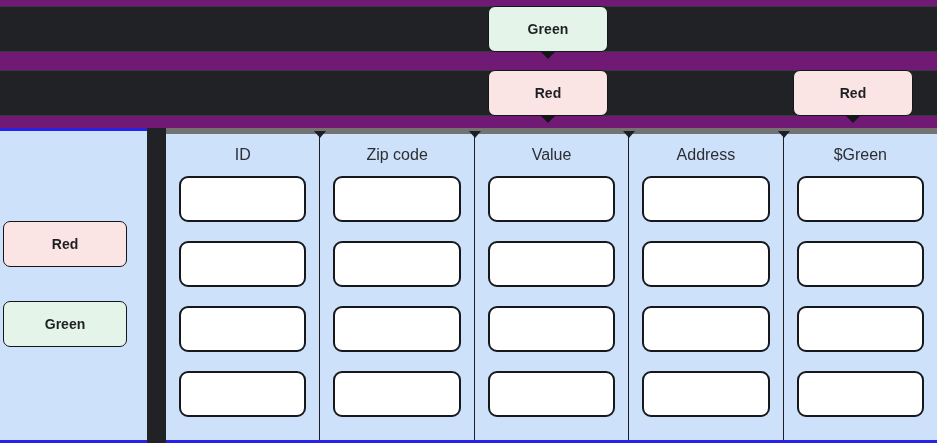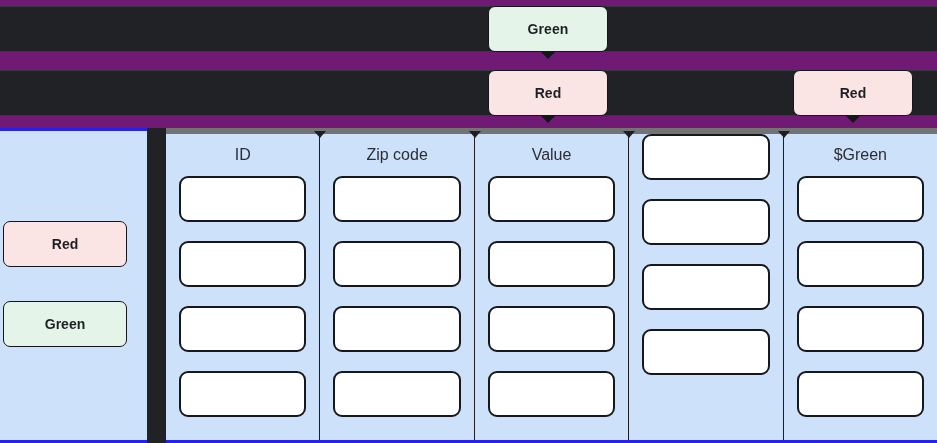--- a/index.html
+++ b/index.html
@@ -228,20 +228,21 @@
           <div class="col-head">Value</div>
           <div class="cells">
             <div class="cell"></div>
             <div class="cell"></div>
             <div class="cell"></div>
             <div class="cell"></div>
           </div>
         </div>
         <div class="col">
           <span class="col-marker"></span>
+          <div class="col-head">Address</div>
           <div class="cells">
             <div class="cell"></div>
             <div class="cell"></div>
             <div class="cell"></div>
             <div class="cell"></div>
           </div>
         </div>
         <div class="col">
           <span class="col-marker"></span>
           <div class="col-head">$Green</div>

